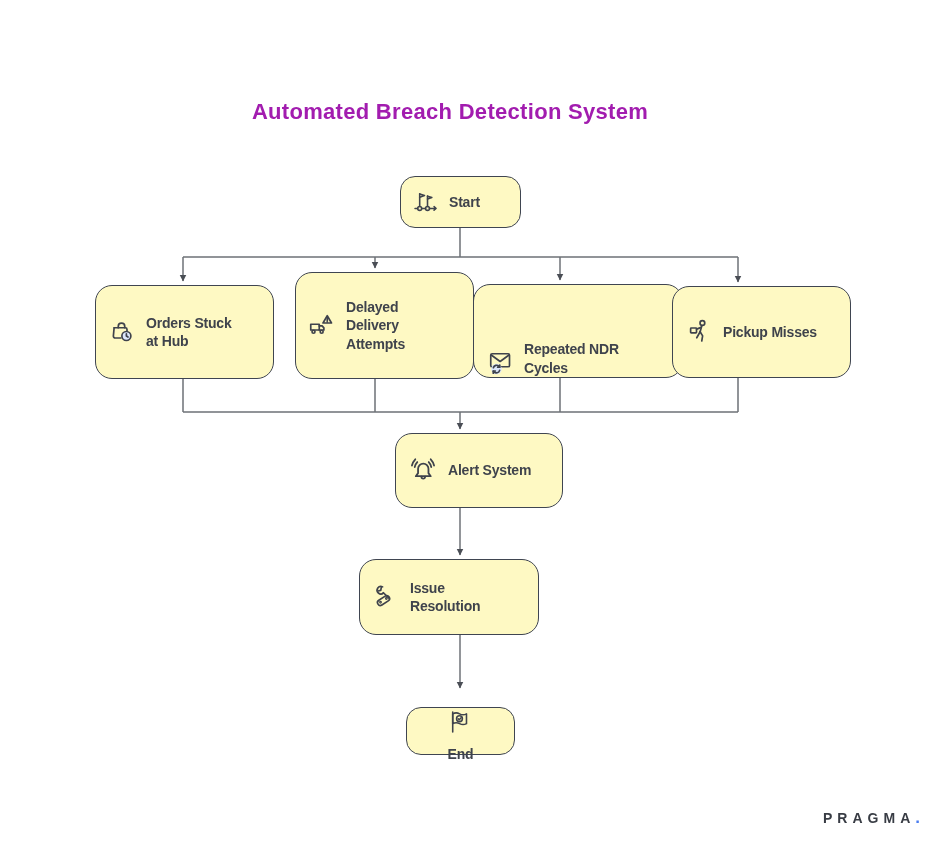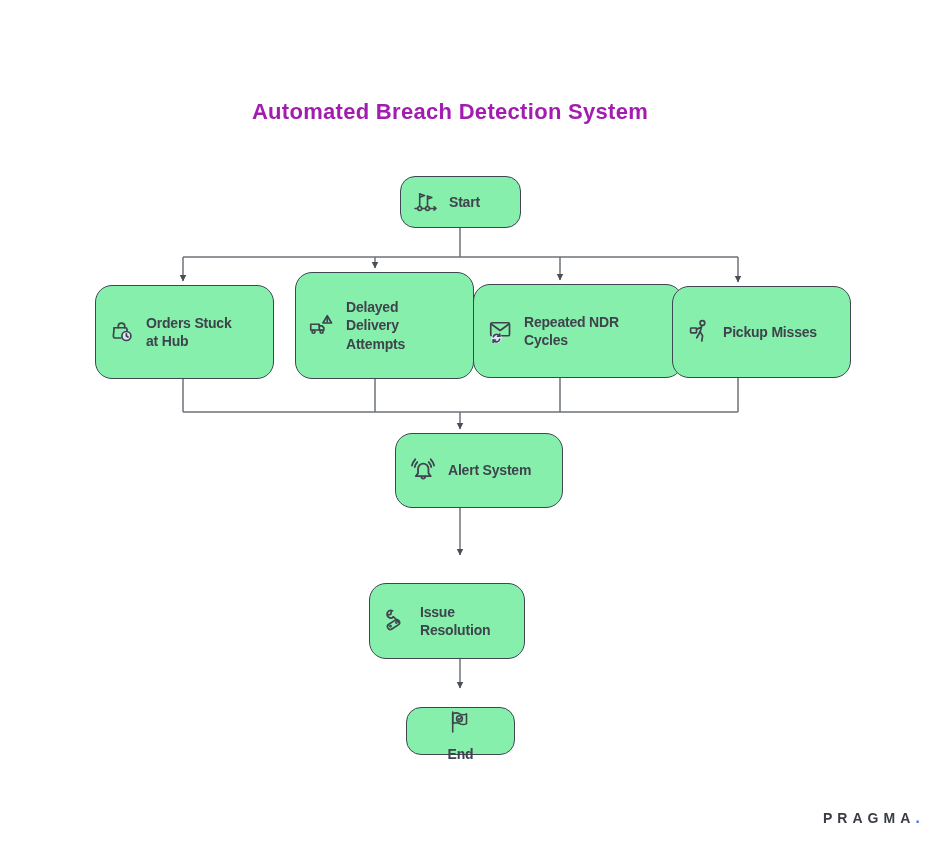--- a/index.html
+++ b/index.html
@@ -5,33 +5,33 @@
   html,body { margin:0; padding:0; background:#ffffff; }
   body { width:946px; height:844px; font-family:"Liberation Sans","DejaVu Sans",sans-serif; }
   .canvas { position:relative; width:946px; height:844px; background:#ffffff; overflow:hidden; }
 
   .title { position:absolute; top:99px; left:0; width:900px; text-align:center;
            font-size:22px; font-weight:bold; color:#a21caf; letter-spacing:.3px; }
 
   svg.connectors { position:absolute; top:0; left:0; z-index:0; }
 
   .node { position:absolute; z-index:1; box-sizing:border-box;
-          background:#86efac; border:1.6px solid #3f4551; border-radius:17px;
+          background:#fef9c3; border:1.6px solid #3f4551; border-radius:17px;
           display:flex; align-items:center; gap:9px; padding:0 11px;
           color:#3f434c; font-weight:bold; font-size:14px; line-height:1.32;
           letter-spacing:-0.2px; }
   .node .node-label { white-space:pre-line; }
   .node .ic { flex:0 0 auto; display:block; }
   .node--start   { left:400px; top:176px; width:121px; height:52px; border-radius:15px; }
   .node--orders  { left:95px;  top:285px; width:179px; height:94px; }
-  .node--repeated{ left:473px; top:284px; width:210px; height:94px; z-index:1; }
+  .node--repeated{ left:473px; top:284px; width:210px; height:94px; z-index:1;align-items:flex-end; }
   .node--pickup  { left:672px; top:286px; width:179px; height:92px; }
   .node--delayed { left:295px; top:272px; width:179px; height:107px; z-index:2; }
   .node--alert   { left:395px; top:433px; width:168px; height:75px; }
-  .node--issue   { left:369px; top:559px; width:156px; height:76px;margin-top:24px; }
+  .node--issue   { left:359px; top:559px; width:180px; height:76px; }
   .node--end     { left:406px; top:707px; width:109px; height:48px; border-radius:15px;flex-direction:column; }
 
   .ic path, .ic circle, .ic rect {
     fill:none; stroke:#3f434c; stroke-width:1.35; stroke-linecap:round; stroke-linejoin:round;
   }
   .ic .mask { fill:#dce7fb; stroke:none; }
   .ic .maskstroke { fill:#dce7fb; }
 
   .brand { position:absolute; right:26px; bottom:16px; font-size:14px; font-weight:bold;
            letter-spacing:5px; color:#383c44;margin-top:9px; }

